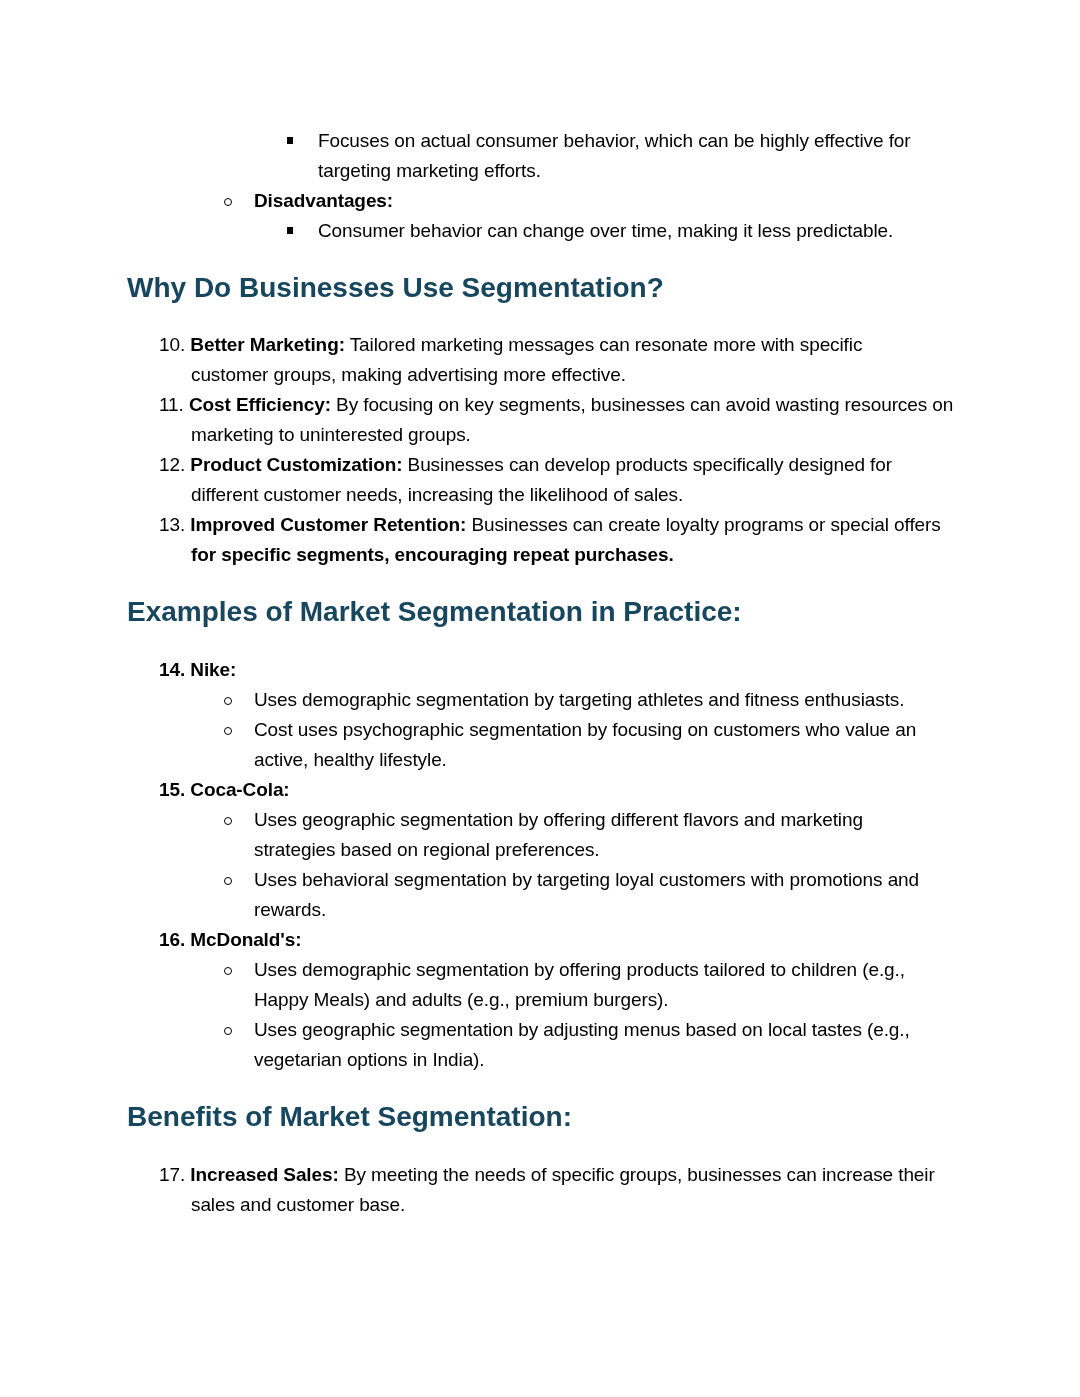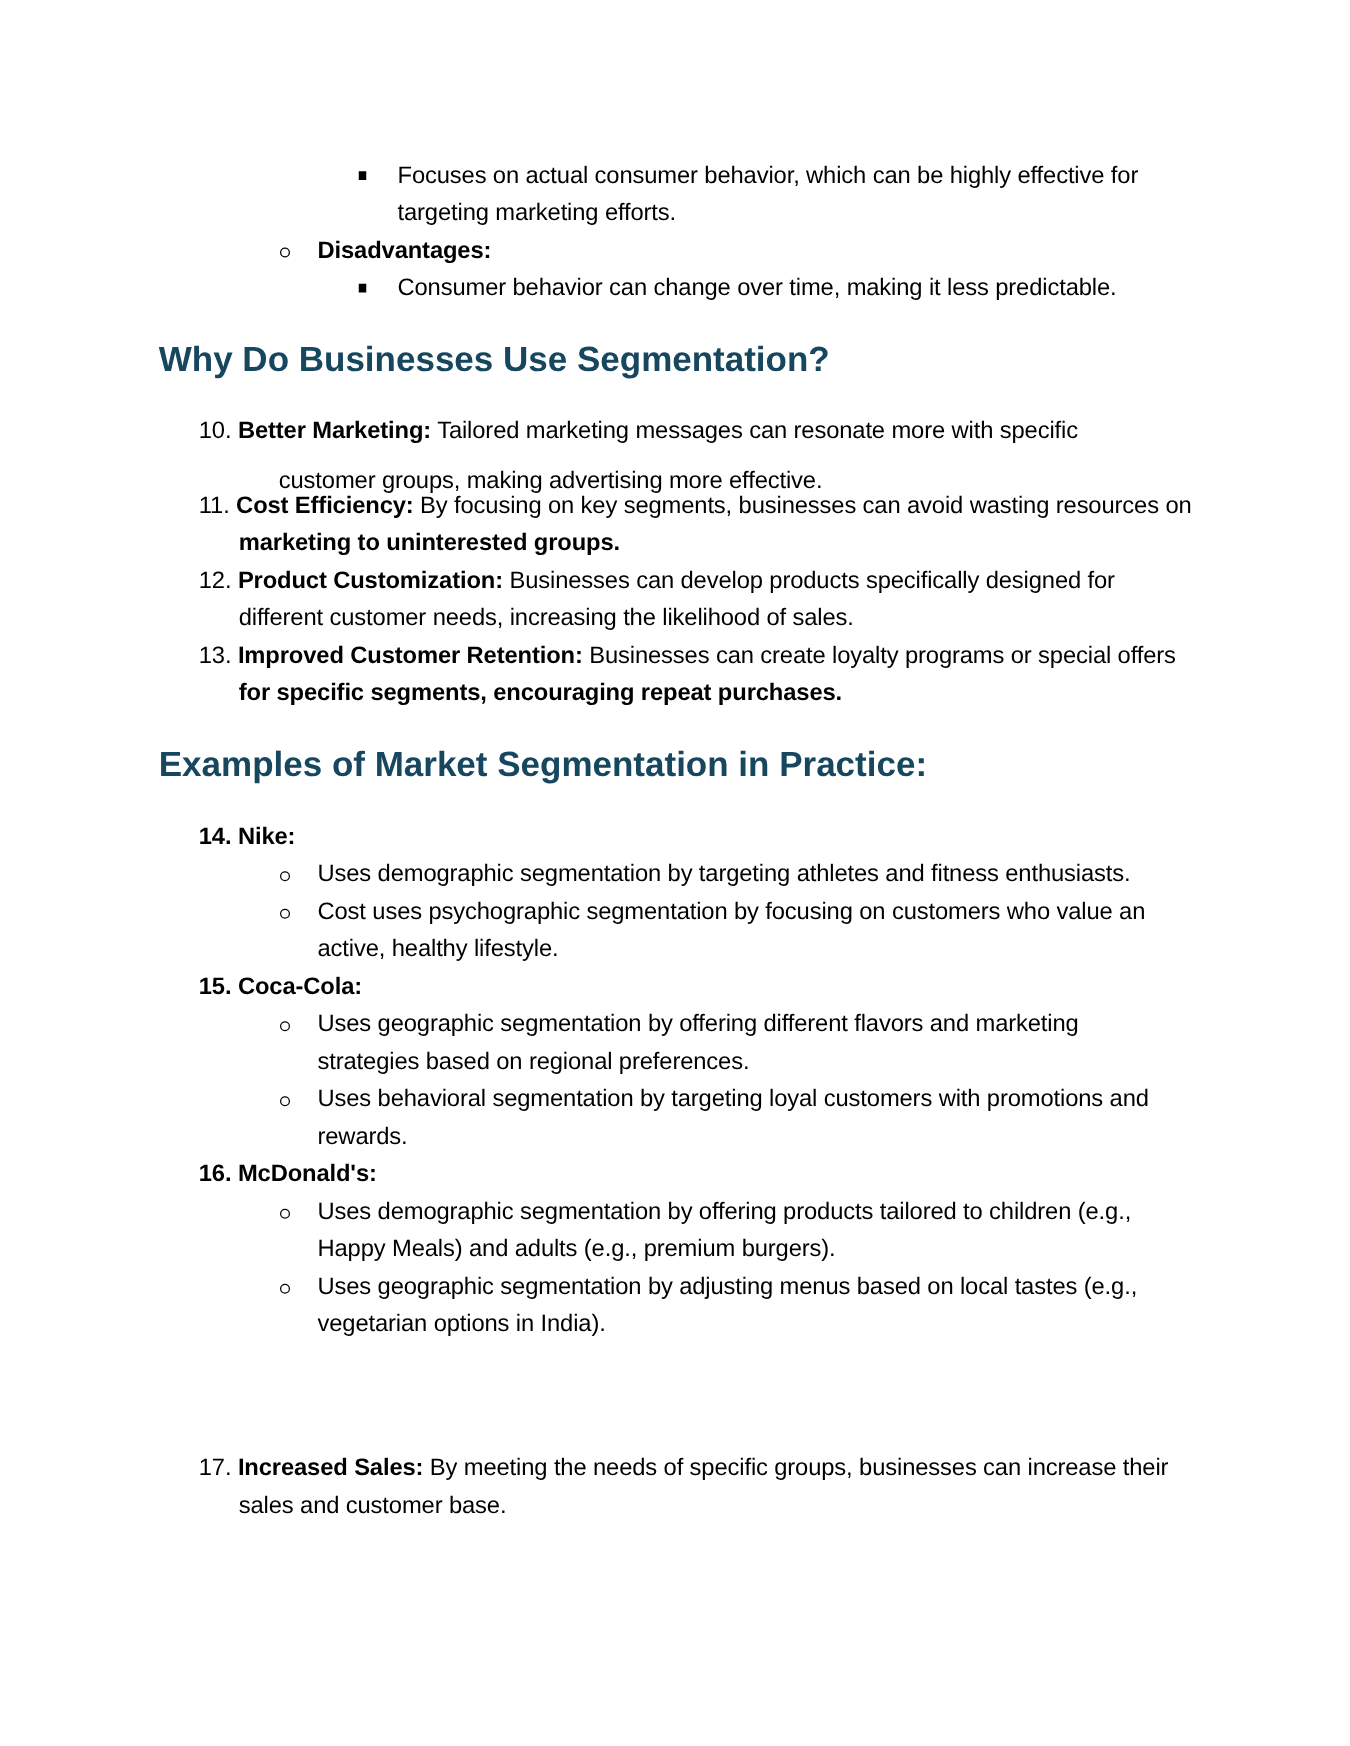--- a/index.html
+++ b/index.html
@@ -26,27 +26,27 @@
 
   <span class="sq" style="left:287px;top:227px;"></span>
   <div class="line" style="left:318px;top:216px;">Consumer behavior can change over time, making it less predictable.</div>
 
   <div class="heading" style="top:273px;">Why Do Businesses Use Segmentation?</div>
 
   <div class="line" style="left:159px;top:330px;text-align:center;">
     <span>10.</span>
     <span class="b">Better Marketing:</span><span> Tailored marketing messages can resonate more with specific</span>
   </div>
-  <div class="line" style="left:191px;top:370px;margin-left:32px;">customer groups, making advertising more effective.</div>
+  <div class="line" style="left:191px;top:360px;">customer groups, making advertising more effective.</div>
 
   <div class="line" style="left:159px;top:390px;">
     <span>11.</span>
     <span class="b">Cost Efficiency:</span><span> By focusing on key segments, businesses can avoid wasting resources on</span>
   </div>
-  <div class="line" style="left:191px;top:420px;font-weight:bold;">marketing to uninterested groups.</div>
+  <div class="line" style="left:191px;top:420px;">marketing to uninterested groups.</div>
 
   <div class="line" style="left:159px;top:450px;">
     <span>12.</span>
     <span class="b">Product Customization:</span><span> Businesses can develop products specifically designed for</span>
   </div>
   <div class="line" style="left:191px;top:480px;">different customer needs, increasing the likelihood of sales.</div>
 
   <div class="line" style="left:159px;top:510px;">
     <span>13.</span>
     <span class="b">Improved Customer Retention:</span><span> Businesses can create loyalty programs or special offers</span>
@@ -80,20 +80,21 @@
     <span>16.</span>
     <span>McDonald's:</span>
   </div>
   <span class="circ" style="left:224px;top:967px;"></span>
   <div class="line" style="left:254px;top:955px;">Uses demographic segmentation by offering products tailored to children (e.g.,</div>
   <div class="line" style="left:254px;top:985px;">Happy Meals) and adults (e.g., premium burgers).</div>
   <span class="circ" style="left:224px;top:1027px;"></span>
   <div class="line" style="left:254px;top:1015px;">Uses geographic segmentation by adjusting menus based on local tastes (e.g.,</div>
   <div class="line" style="left:254px;top:1045px;">vegetarian options in India).</div>
 
+  <div class="heading" style="top:1102px;">Benefits of Market Segmentation:</div>
 
   <div class="line" style="left:159px;top:1160px;">
     <span>17.</span>
     <span class="b">Increased Sales:</span><span> By meeting the needs of specific groups, businesses can increase their</span>
   </div>
   <div class="line" style="left:191px;top:1190px;">sales and customer base.</div>
 
 </div>
 
 </body></html>

